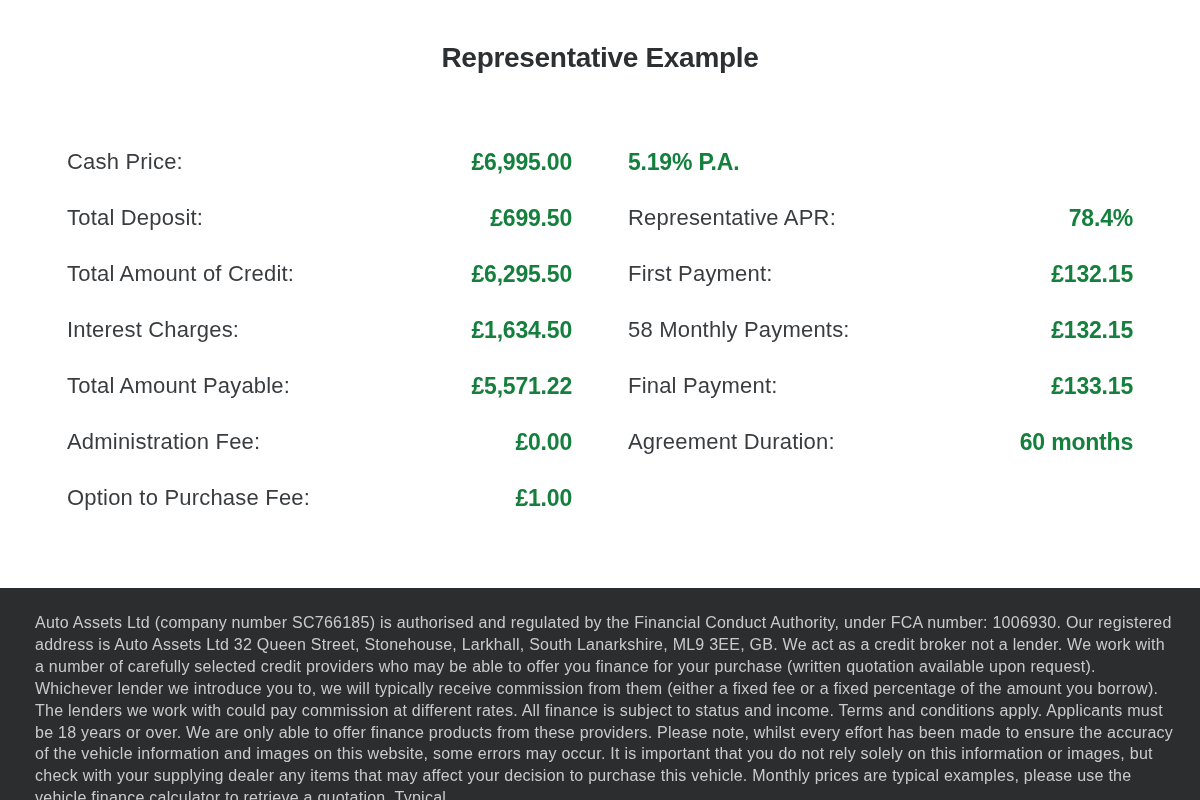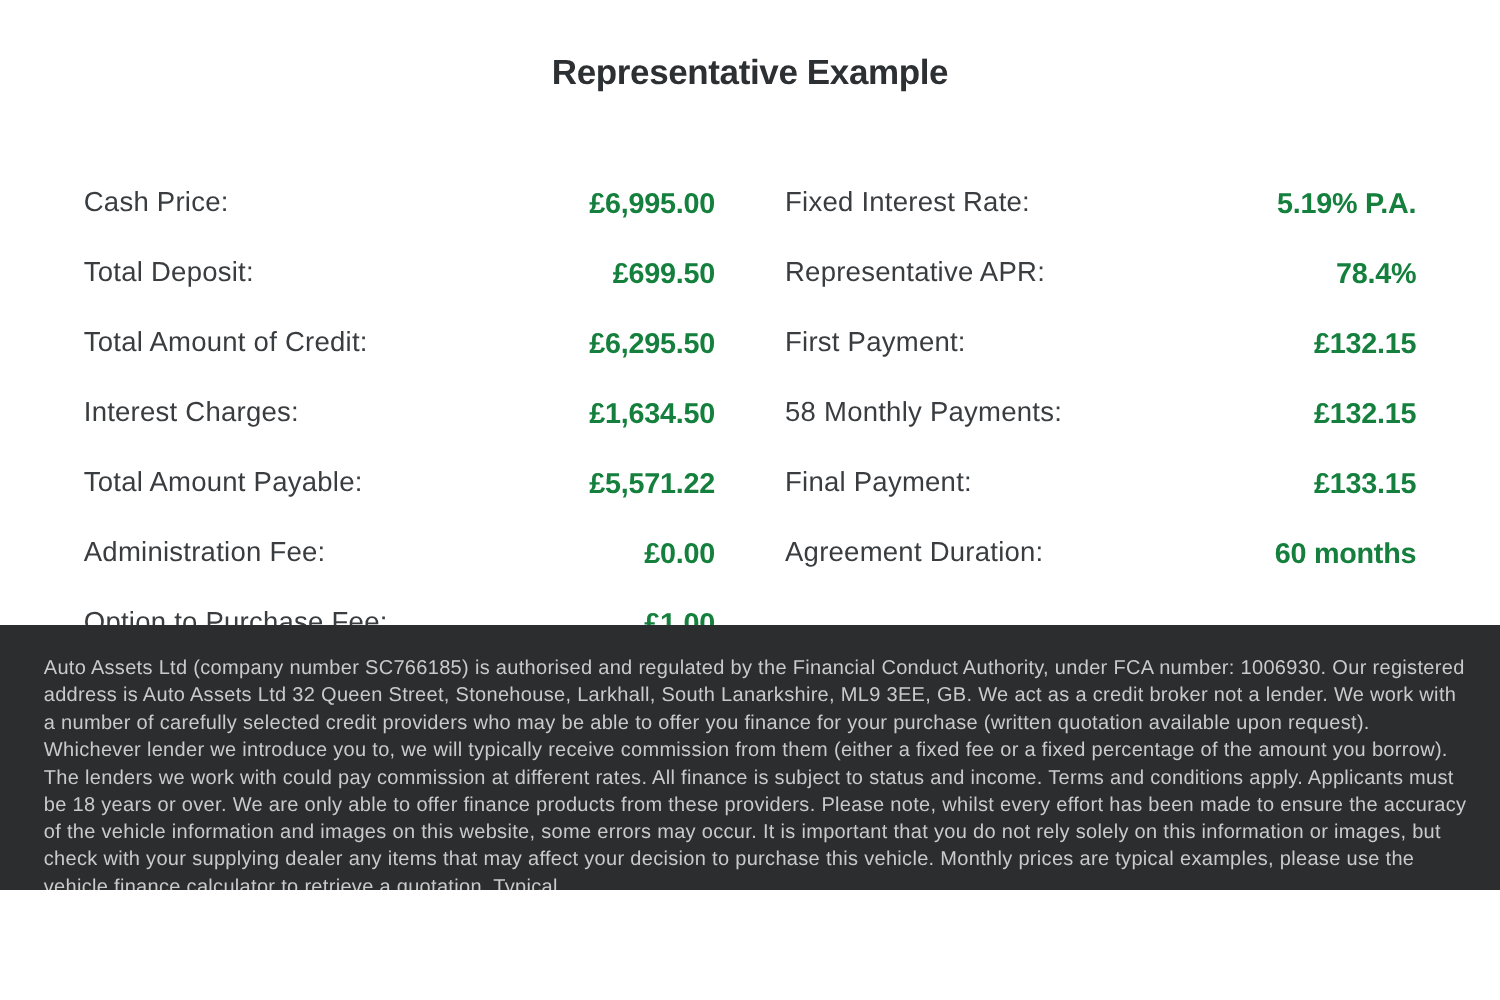--- a/index.html
+++ b/index.html
@@ -6,21 +6,21 @@
   html, body {
     width: 1200px;
     height: 800px;
     background: #ffffff;
     overflow: hidden;
     font-family: "Liberation Sans", "DejaVu Sans", sans-serif;
   }
   .page {
     position: relative;
     width: 1200px;
-    height: 712px;
+    height: 800px;
     background: #ffffff;
   }
   .main {
     padding-top: 42px;
   }
   .page-title {
     text-align: center;
     font-size: 28px;
     font-weight: 700;
     color: #2d3033;
@@ -108,21 +108,20 @@
             <span class="finance-label">Administration Fee:</span>
             <span class="finance-value">£0.00</span>
           </div>
           <div class="finance-row">
             <span class="finance-label">Option to Purchase Fee:</span>
             <span class="finance-value">£1.00</span>
           </div>
         </div>
       <div class="finance-col" id="finance-col-right">
           <div class="finance-row">
-            <span class="finance-label">Fixed Interest Rate:</span>
             <span class="finance-value">5.19% P.A.</span>
           </div>
           <div class="finance-row">
             <span class="finance-label">Representative APR:</span>
             <span class="finance-value">78.4%</span>
           </div>
           <div class="finance-row">
             <span class="finance-label">First Payment:</span>
             <span class="finance-value">£132.15</span>
           </div>

